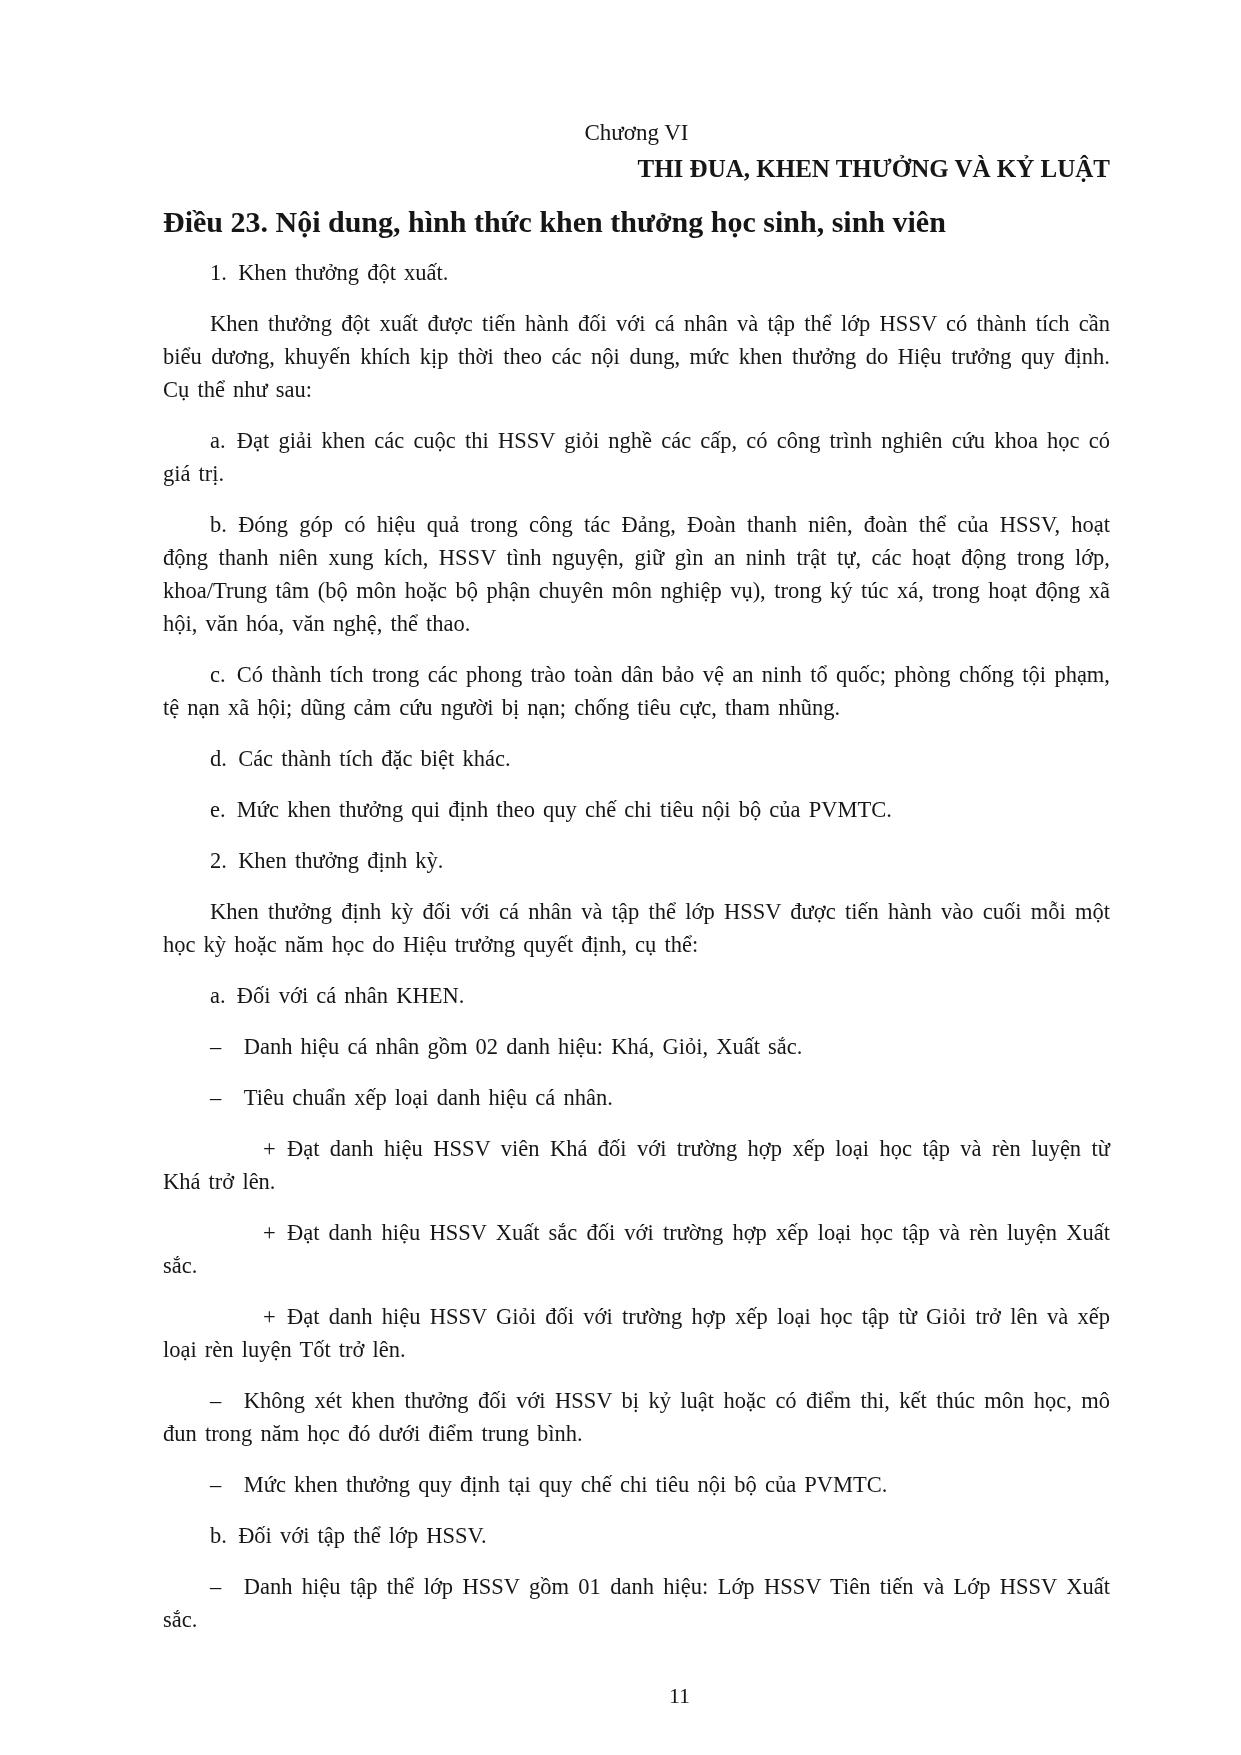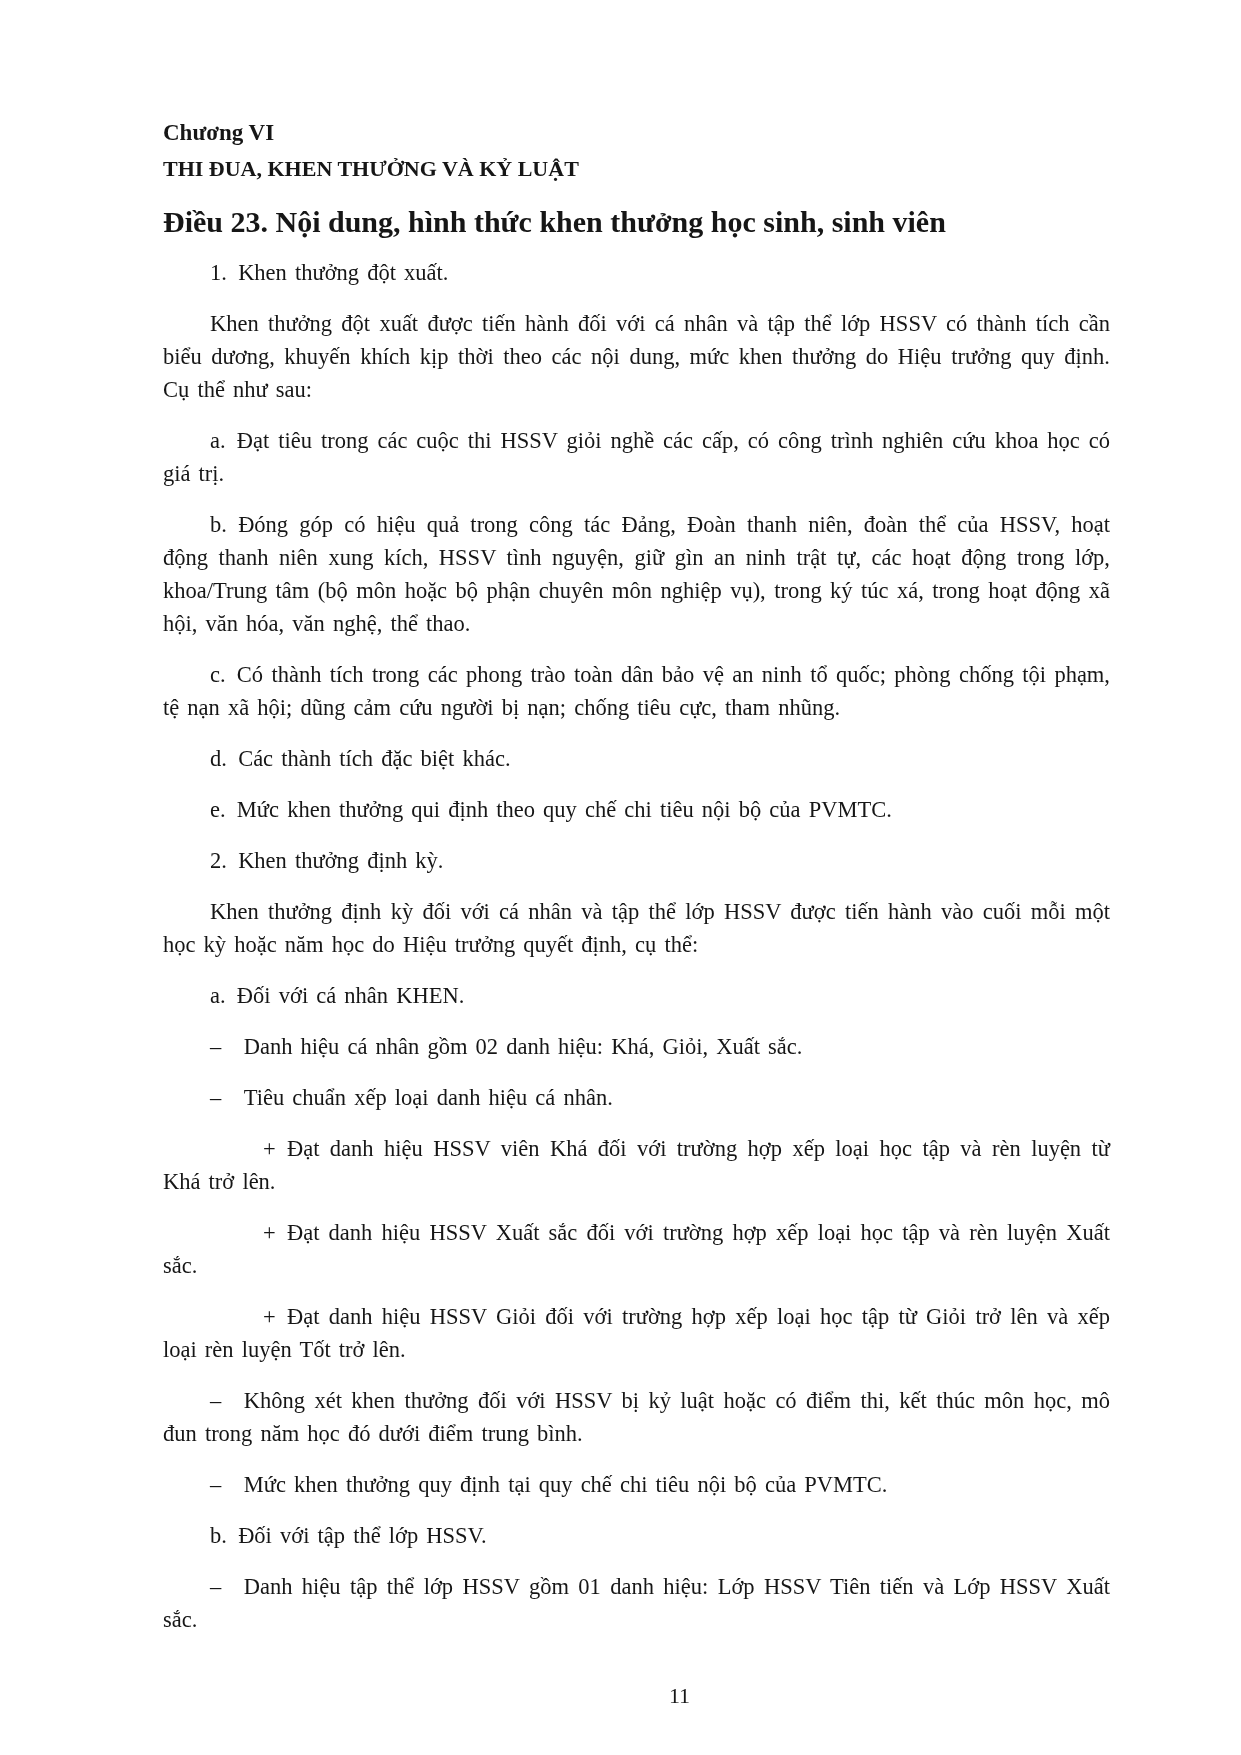--- a/index.html
+++ b/index.html
@@ -16,29 +16,29 @@
     font-family: "Liberation Serif", "DejaVu Serif", serif;
     overflow: hidden;
   }
   .content {
     position: absolute;
     left: 163px;
     top: 116px;
     width: 947px;
   }
   .chapter-heading {
-    text-align: left;
-    font-weight: bold;
+    text-align: center;
+    font-weight: normal;
     font-size: 23px;
     line-height: 34px;
   }
   .chapter-title {
-    text-align: left;
+    text-align: right;
     font-weight: bold;
-    font-size: 22px;
+    font-size: 25px;
     line-height: 38px;
   }
   .article-title {
     font-weight: bold;
     font-size: 30px;
     line-height: 33px;
     margin-top: 17px;
     text-align: left;
   }
   .para {
@@ -66,21 +66,21 @@
 <body>
 
 <div class="page">
   <div class="content">
     <div class="chapter-heading">Chương VI</div>
     <div class="chapter-title">THI ĐUA, KHEN THƯỞNG VÀ KỶ LUẬT</div>
     <div class="article-title">Điều 23. Nội dung, hình thức khen thưởng học sinh, sinh viên</div>
 
     <p class="para">1. Khen thưởng đột xuất.</p>
     <p class="para">Khen thưởng đột xuất được tiến hành đối với cá nhân và tập thể lớp HSSV có thành tích cần biểu dương, khuyến khích kịp thời theo các nội dung, mức khen thưởng do Hiệu trưởng quy định. Cụ thể như sau:</p>
-    <p class="para">a. Đạt tiêu trong các cuộc thi HSSV giỏi nghề các cấp, có công trình nghiên cứu khoa học có giá trị.</p>
+    <p class="para">a. Đạt giải khen các cuộc thi HSSV giỏi nghề các cấp, có công trình nghiên cứu khoa học có giá trị.</p>
     <p class="para">b. Đóng góp có hiệu quả trong công tác Đảng, Đoàn thanh niên, đoàn thể của HSSV, hoạt động thanh niên xung kích, HSSV tình nguyện, giữ gìn an ninh trật tự, các hoạt động trong lớp, khoa/Trung tâm (bộ môn hoặc bộ phận chuyên môn nghiệp vụ), trong ký túc xá, trong hoạt động xã hội, văn hóa, văn nghệ, thể thao.</p>
     <p class="para">c. Có thành tích trong các phong trào toàn dân bảo vệ an ninh tổ quốc; phòng chống tội phạm, tệ nạn xã hội; dũng cảm cứu người bị nạn; chống tiêu cực, tham nhũng.</p>
     <p class="para">d. Các thành tích đặc biệt khác.</p>
     <p class="para">e. Mức khen thưởng qui định theo quy chế chi tiêu nội bộ của PVMTC.</p>
     <p class="para">2. Khen thưởng định kỳ.</p>
     <p class="para">Khen thưởng định kỳ đối với cá nhân và tập thể lớp HSSV được tiến hành vào cuối mỗi một học kỳ hoặc năm học do Hiệu trưởng quyết định, cụ thể:</p>
     <p class="para">a. Đối với cá nhân KHEN.</p>
     <p class="para">– Danh hiệu cá nhân gồm 02 danh hiệu: Khá, Giỏi, Xuất sắc.</p>
     <p class="para">– Tiêu chuẩn xếp loại danh hiệu cá nhân.</p>
     <p class="para plus">+ Đạt danh hiệu HSSV viên Khá đối với trường hợp xếp loại học tập và rèn luyện từ Khá trở lên.</p>

